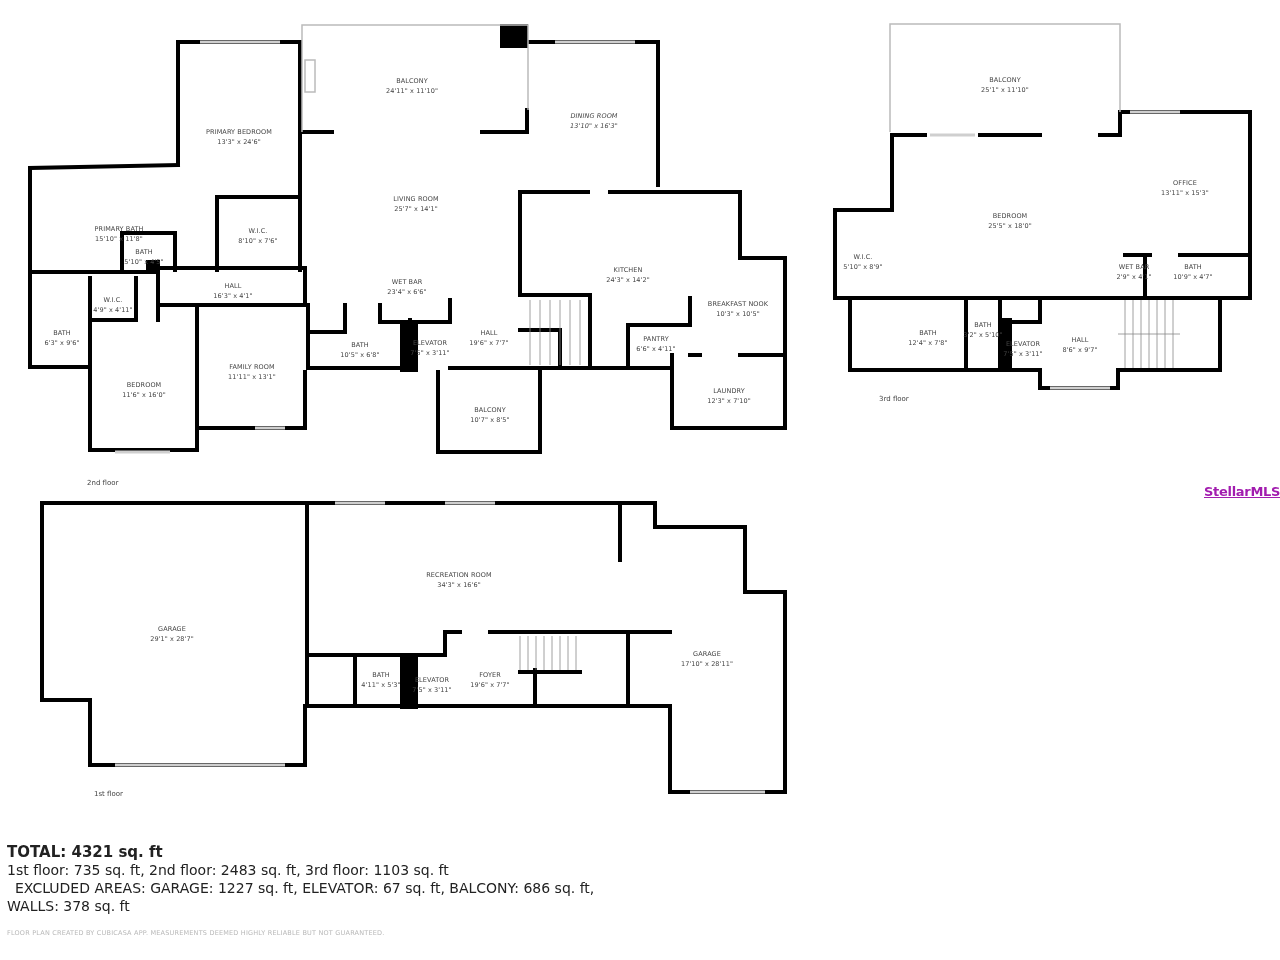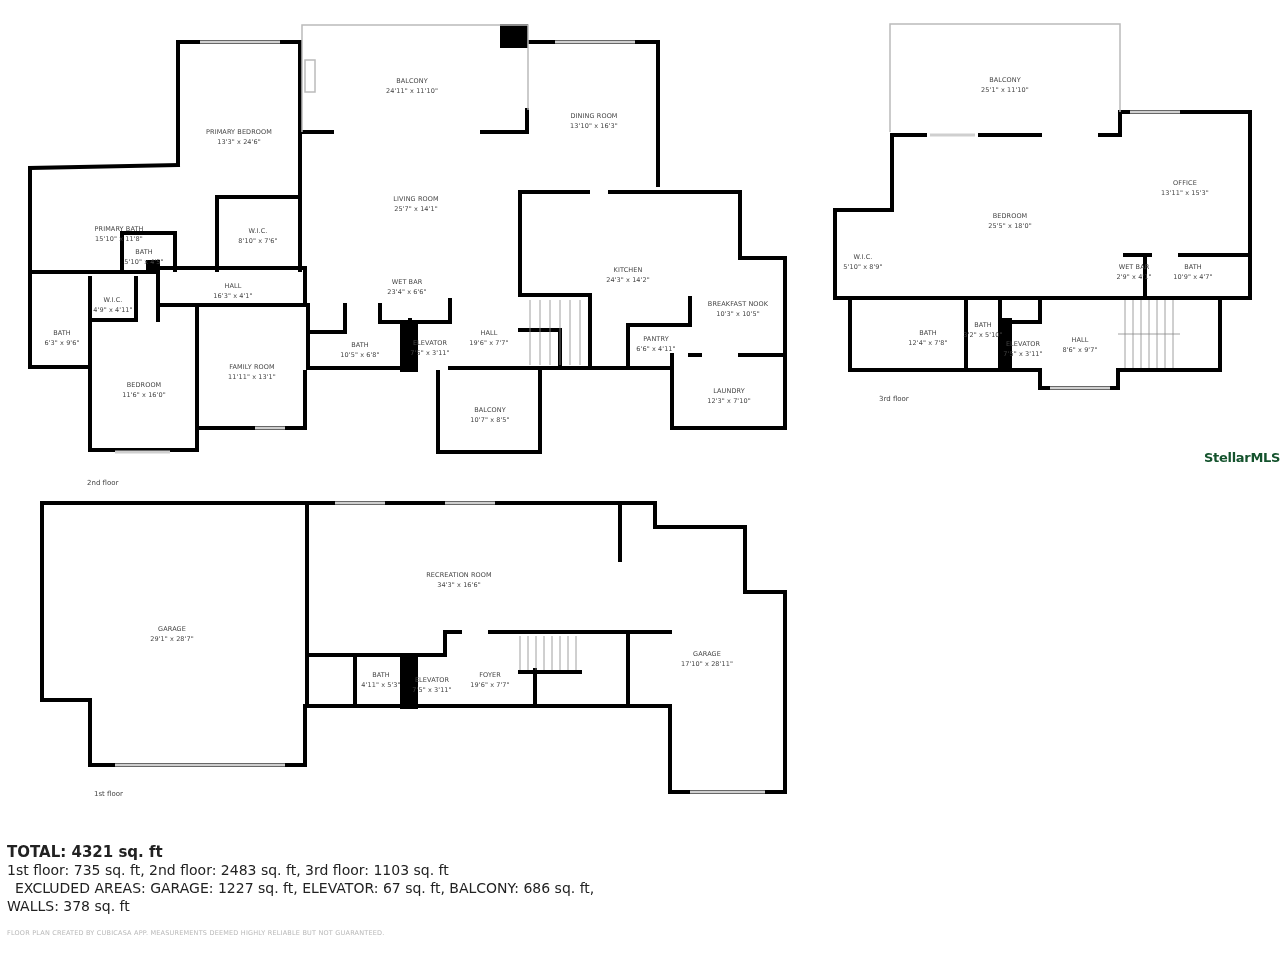--- a/index.html
+++ b/index.html
@@ -11,22 +11,22 @@
   .room .nm { display: block; }
   .room .dim { display: block; }
   .floor-label { position: absolute; font-size: 7px; color: #444; }
   .summary { position: absolute; left: 7px; width: 1268px; text-align: left; color: #222; }
   .total { top: 843px; font-size: 15px; font-weight: bold; font-family: "DejaVu Sans", sans-serif; }
   .line { font-size: 14px; line-height: 18px; font-family: "DejaVu Sans", sans-serif; }
   .l1 { top: 861px; }
   .l2 { top: 879px; padding-left: 8px; }
   .l3 { top: 897px; }
   .disclaimer { top: 929px; font-size: 6.5px; color: #b8b8b8; letter-spacing: 0.2px; }
-  .watermark { position: absolute; left: 1204px; top: 450px; font-size: 13px; color: #14532d;
-               font-weight: bold; letter-spacing: -0.3px; }
+  .watermark { position: absolute; left: 1204px; top: 484px; font-size: 13px; color: #a21caf;
+               font-weight: bold; letter-spacing: -0.3px; text-decoration: underline; }
 </style>
 </head>
 <body>
 
 <svg id="plan" viewBox="0 0 1280 960" xmlns="http://www.w3.org/2000/svg">
   <g fill="none" stroke="#000" stroke-width="4" stroke-linecap="square">
 
     <polyline points="178,165 178,42 300,42 300,270"></polyline>
 
     <polyline points="178,165 30,168 30,272 150,272"></polyline>
@@ -148,21 +148,21 @@
 </svg>
 
 <div class="room" style="left:239px;top:137px;">
     <span class="nm">PRIMARY BEDROOM</span>
     <span class="dim">13'3" x 24'6"</span>
   </div>
 <div class="room" style="left:412px;top:86px;">
     <span class="nm">BALCONY</span>
     <span class="dim">24'11" x 11'10"</span>
   </div>
-<div class="room" style="left:594px;top:121px;">
+<div class="room" style="left:594px;top:121px;font-style:italic;">
     <span class="nm">DINING ROOM</span>
     <span class="dim">13'10" x 16'3"</span>
   </div>
 <div class="room" style="left:119px;top:234px;">
     <span class="nm">PRIMARY BATH</span>
     <span class="dim">15'10" x 11'8"</span>
   </div>
 <div class="room" style="left:416px;top:204px;">
     <span class="nm">LIVING ROOM</span>
     <span class="dim">25'7" x 14'1"</span>

